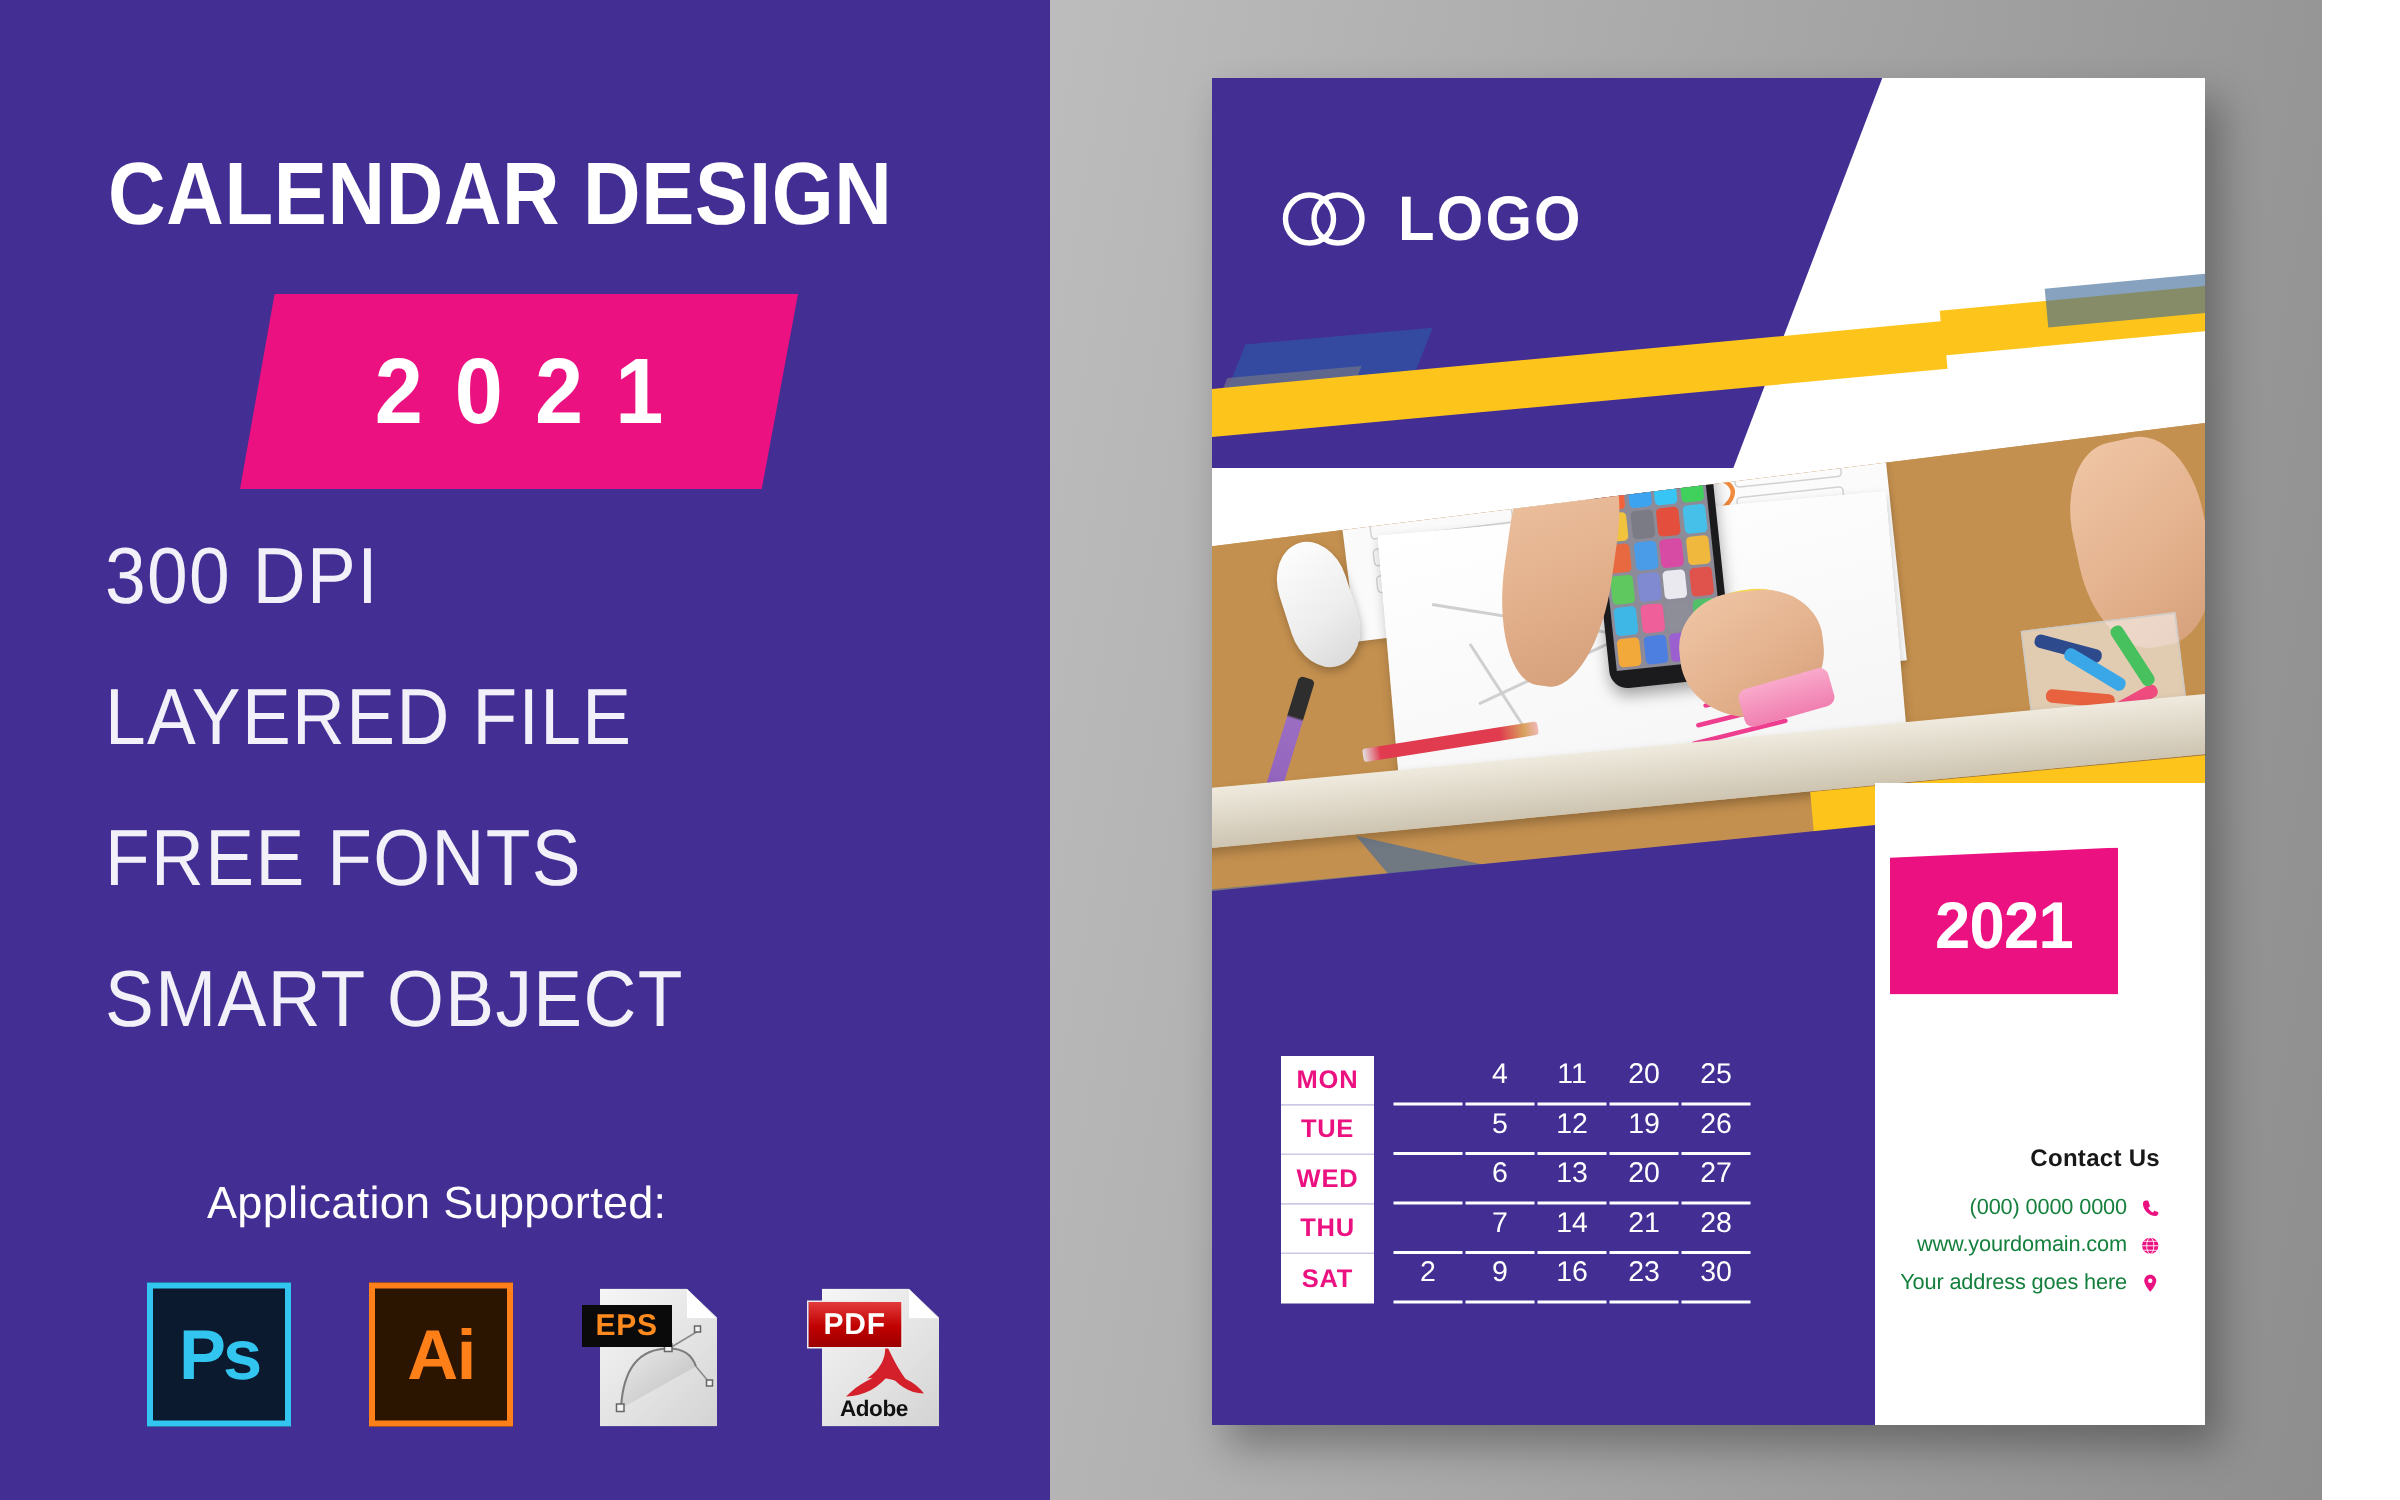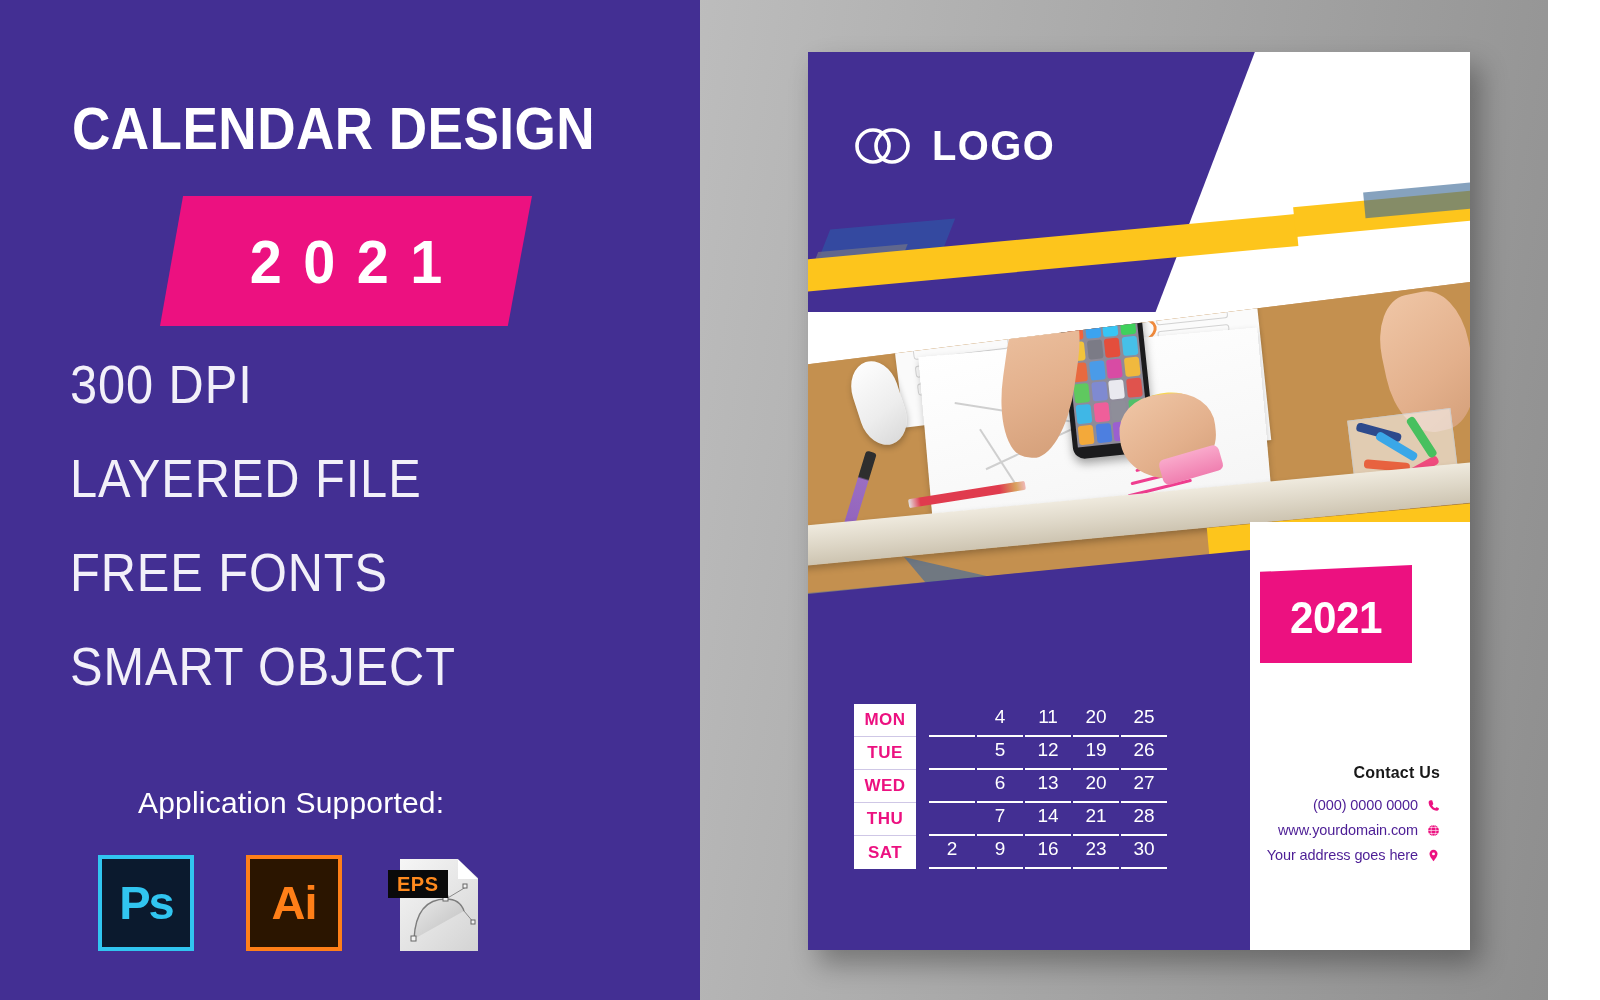--- a/index.html
+++ b/index.html
@@ -429,21 +429,21 @@
   }
   #contact-title {
     font-size: 16px; font-weight: 700; color: #181818;
     margin-bottom: 15px; letter-spacing: 0.2px;
   }
   .contact-row {
     display: flex; align-items: center; justify-content: flex-end;
     gap: 9px; margin-bottom: 9px;
   }
   .contact-row span.txt {
-    font-size: 14.5px; color: #4c1d95; letter-spacing: -0.1px;
+    font-size: 14.5px; color: #15803d; letter-spacing: -0.1px;
   }
   .cicon { width: 13px; height: 13px; flex: 0 0 13px; }
 </style>
 </head>
 <body>
 
 <div id="stage">
 
   <div id="left-panel">
 
@@ -486,20 +486,31 @@
           <line x1="52" y1="44" x2="72" y2="32" stroke="#8a8a8a" stroke-width="1"></line>
           <line x1="70" y1="56" x2="80" y2="68" stroke="#8a8a8a" stroke-width="1"></line>
           <rect x="17" y="81" width="5" height="5" fill="#f2f2f2" stroke="#666" stroke-width="1"></rect>
           <rect x="49" y="41" width="5" height="5" fill="#f2f2f2" stroke="#666" stroke-width="1"></rect>
           <rect x="69" y="29" width="4" height="4" fill="#f2f2f2" stroke="#666" stroke-width="1"></rect>
           <rect x="77" y="65" width="4" height="4" fill="#f2f2f2" stroke="#666" stroke-width="1"></rect>
         </svg>
         <div class="eps-tag">EPS</div>
       </div>
 
+      <div class="app-icon">
+        <div class="doc-sheet"></div>
+        <div class="doc-fold"></div>
+        <svg width="96" height="96" viewBox="0 0 96 96" style="position:absolute;left:0;top:0;">
+          <path d="M44 30 C50 44 56 58 66 70 C58 66 48 62 36 64 C48 56 52 44 44 30 Z" fill="#d4202a"></path>
+          <path d="M22 76 C30 68 40 62 52 60 C44 70 34 76 22 76 Z" fill="#d4202a"></path>
+          <path d="M50 60 C58 62 68 66 74 74 C64 74 56 68 50 60 Z" fill="#d4202a"></path>
+        </svg>
+        <div class="pdf-tag">PDF</div>
+        <div class="adobe-word">Adobe</div>
+      </div>
 
     </div>
   </div>
 
   <div id="poster">
 
     <div id="poster-header"></div>
 
     <div id="logo-block">
       <div id="logo-mark">

